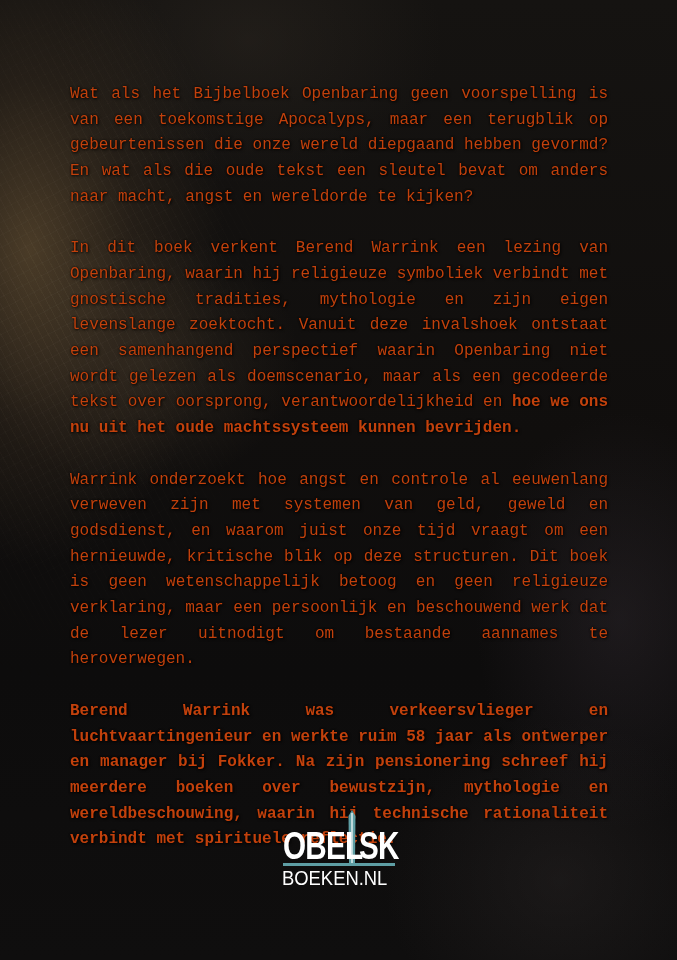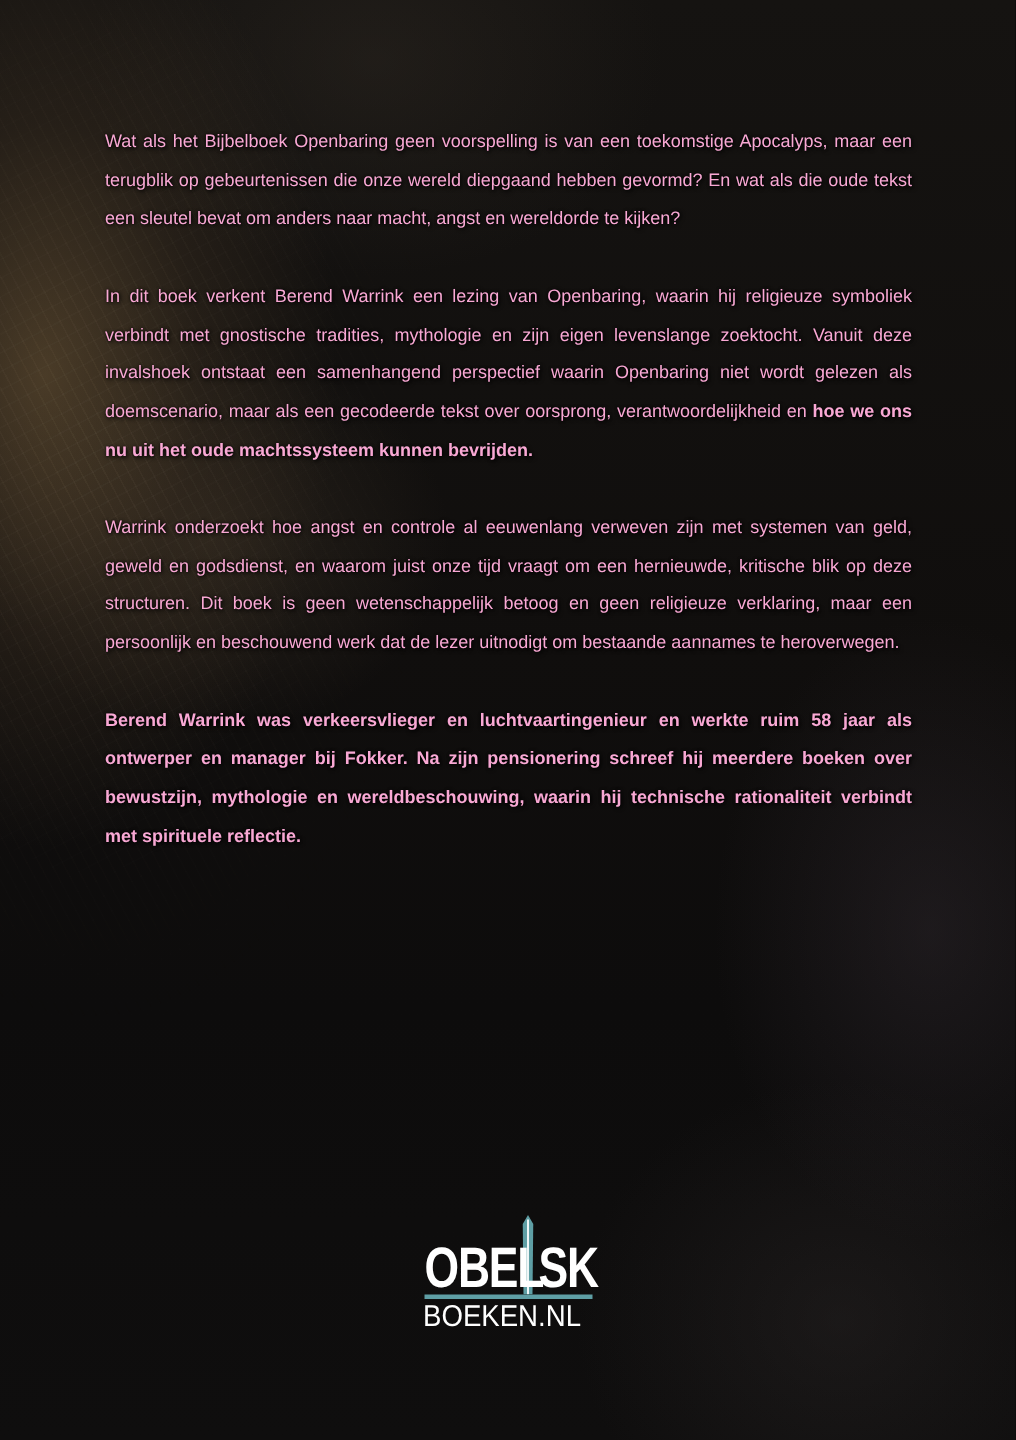--- a/index.html
+++ b/index.html
@@ -33,23 +33,23 @@
         repeating-linear-gradient(62deg, rgba(255,235,200,0.035) 0px, rgba(255,235,200,0.035) 1px, transparent 1px, transparent 7px),
         repeating-linear-gradient(-28deg, rgba(255,255,255,0.02) 0px, rgba(255,255,255,0.02) 1px, transparent 1px, transparent 11px);
       -webkit-mask-image: radial-gradient(ellipse 300px 500px at 60px 300px, #000 0%, transparent 80%);
               mask-image: radial-gradient(ellipse 300px 500px at 60px 300px, #000 0%, transparent 80%);
     }
     .body-text {
       position: absolute;
       left: 70px;
       top: 82px;
       width: 538px;
-      color: #f9a8d4;
-      font-family: Liberation Sans, sans-serif;
-      font-size: 12px;
+      color: #c2410c;
+      font-family: Liberation Mono, monospace;
+      font-size: 16px;
       line-height: 25.7px;
       text-align: justify;
       text-shadow: 1px 1px 3px rgba(0,0,0,0.9), 0 0 2px rgba(0,0,0,0.8);
     }
     .body-text p {
       margin: 0 0 25.7px 0;
       text-align: justify;
     }
     .body-text p.last-bio {
       font-weight: bold;

